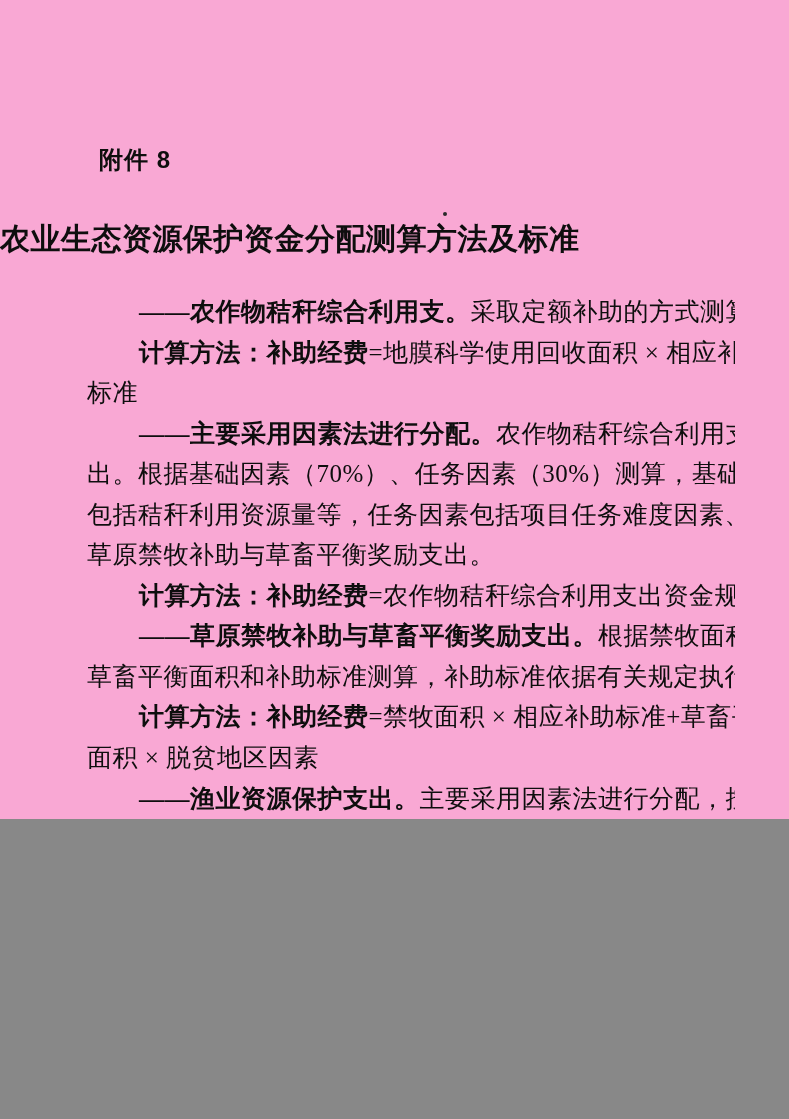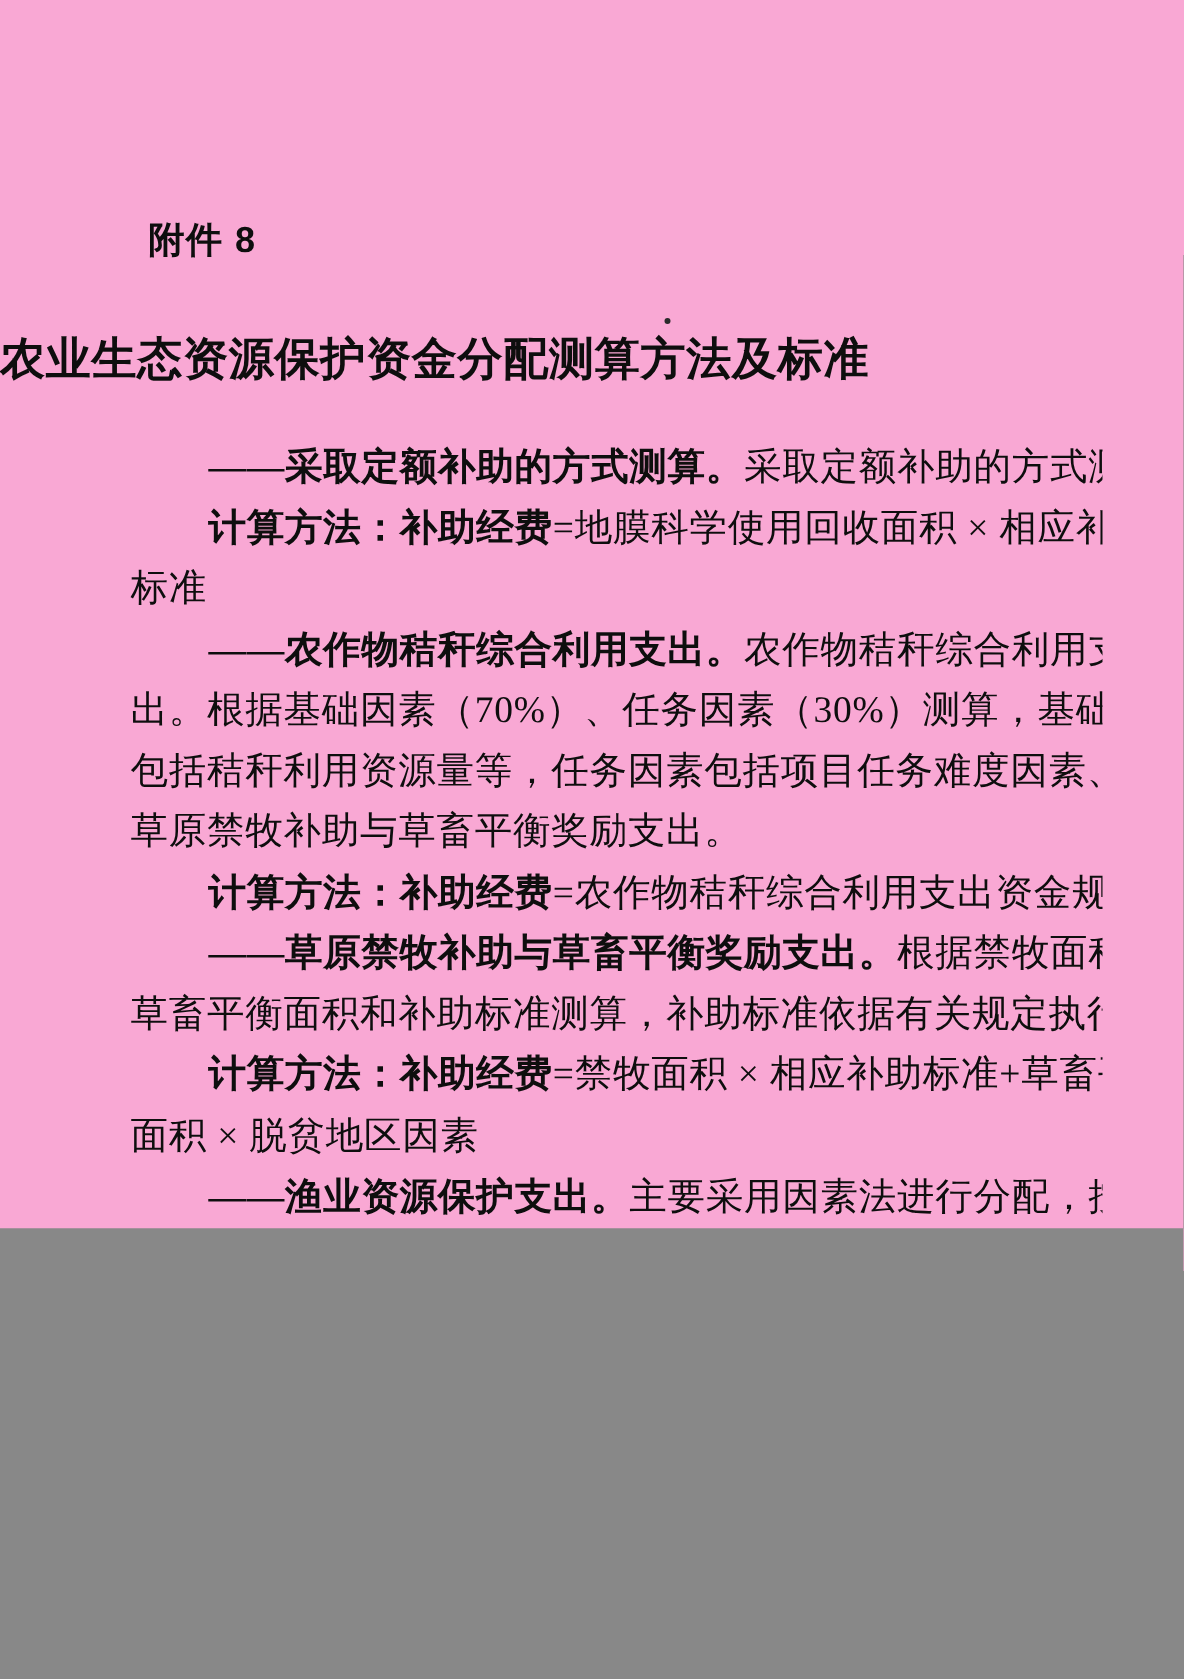--- a/index.html
+++ b/index.html
@@ -80,24 +80,24 @@
 <body>
 
 <div class="page">
   <div class="attachment">附件 8</div>
 
   <h1 class="title">农业生态资源保护资金分配测算方法及标准</h1>
 
   <div class="speck"></div>
 
   <div class="docbody">
-      <div class="line indent"><span class="b">——采取定额补助的方式测算。</span><span>采取定额补助的方式测算，</span></div>
+      <div class="line indent"><span class="b">——农作物秸秆综合利用支。</span><span>采取定额补助的方式测算，</span></div>
       <div class="line indent"><span class="b">计算方法：补助经费</span><span>=地膜科学使用回收面积 × 相应补助</span></div>
       <div class="line noj"><span>标准</span></div>
-      <div class="line indent"><span class="b">——农作物秸秆综合利用支出。</span><span>农作物秸秆综合利用支</span></div>
+      <div class="line indent"><span class="b">——主要采用因素法进行分配。</span><span>农作物秸秆综合利用支</span></div>
       <div class="line"><span>出。根据基础因素（70%）、任务因素（30%）测算，基础因素</span></div>
       <div class="line"><span>包括秸秆利用资源量等，任务因素包括项目任务难度因素、项</span></div>
       <div class="line noj"><span>草原禁牧补助与草畜平衡奖励支出。</span></div>
       <div class="line indent"><span class="b">计算方法：补助经费</span><span>=农作物秸秆综合利用支出资金规模 ×</span></div>
       <div class="line indent"><span class="b">——草原禁牧补助与草畜平衡奖励支出。</span><span>根据禁牧面积、</span></div>
       <div class="line noj"><span>草畜平衡面积和补助标准测算，补助标准依据有关规定执行。</span></div>
       <div class="line indent"><span class="b">计算方法：补助经费</span><span>=禁牧面积 × 相应补助标准+草畜平衡</span></div>
       <div class="line noj"><span>面积 × 脱贫地区因素</span></div>
       <div class="line indent"><span class="b">——渔业资源保护支出。</span><span>主要采用因素法进行分配，按照</span></div>
       <div class="line"><span>基础因素（40%）、任务因素（55%）、脱贫地区因素（5%）测</span></div>

